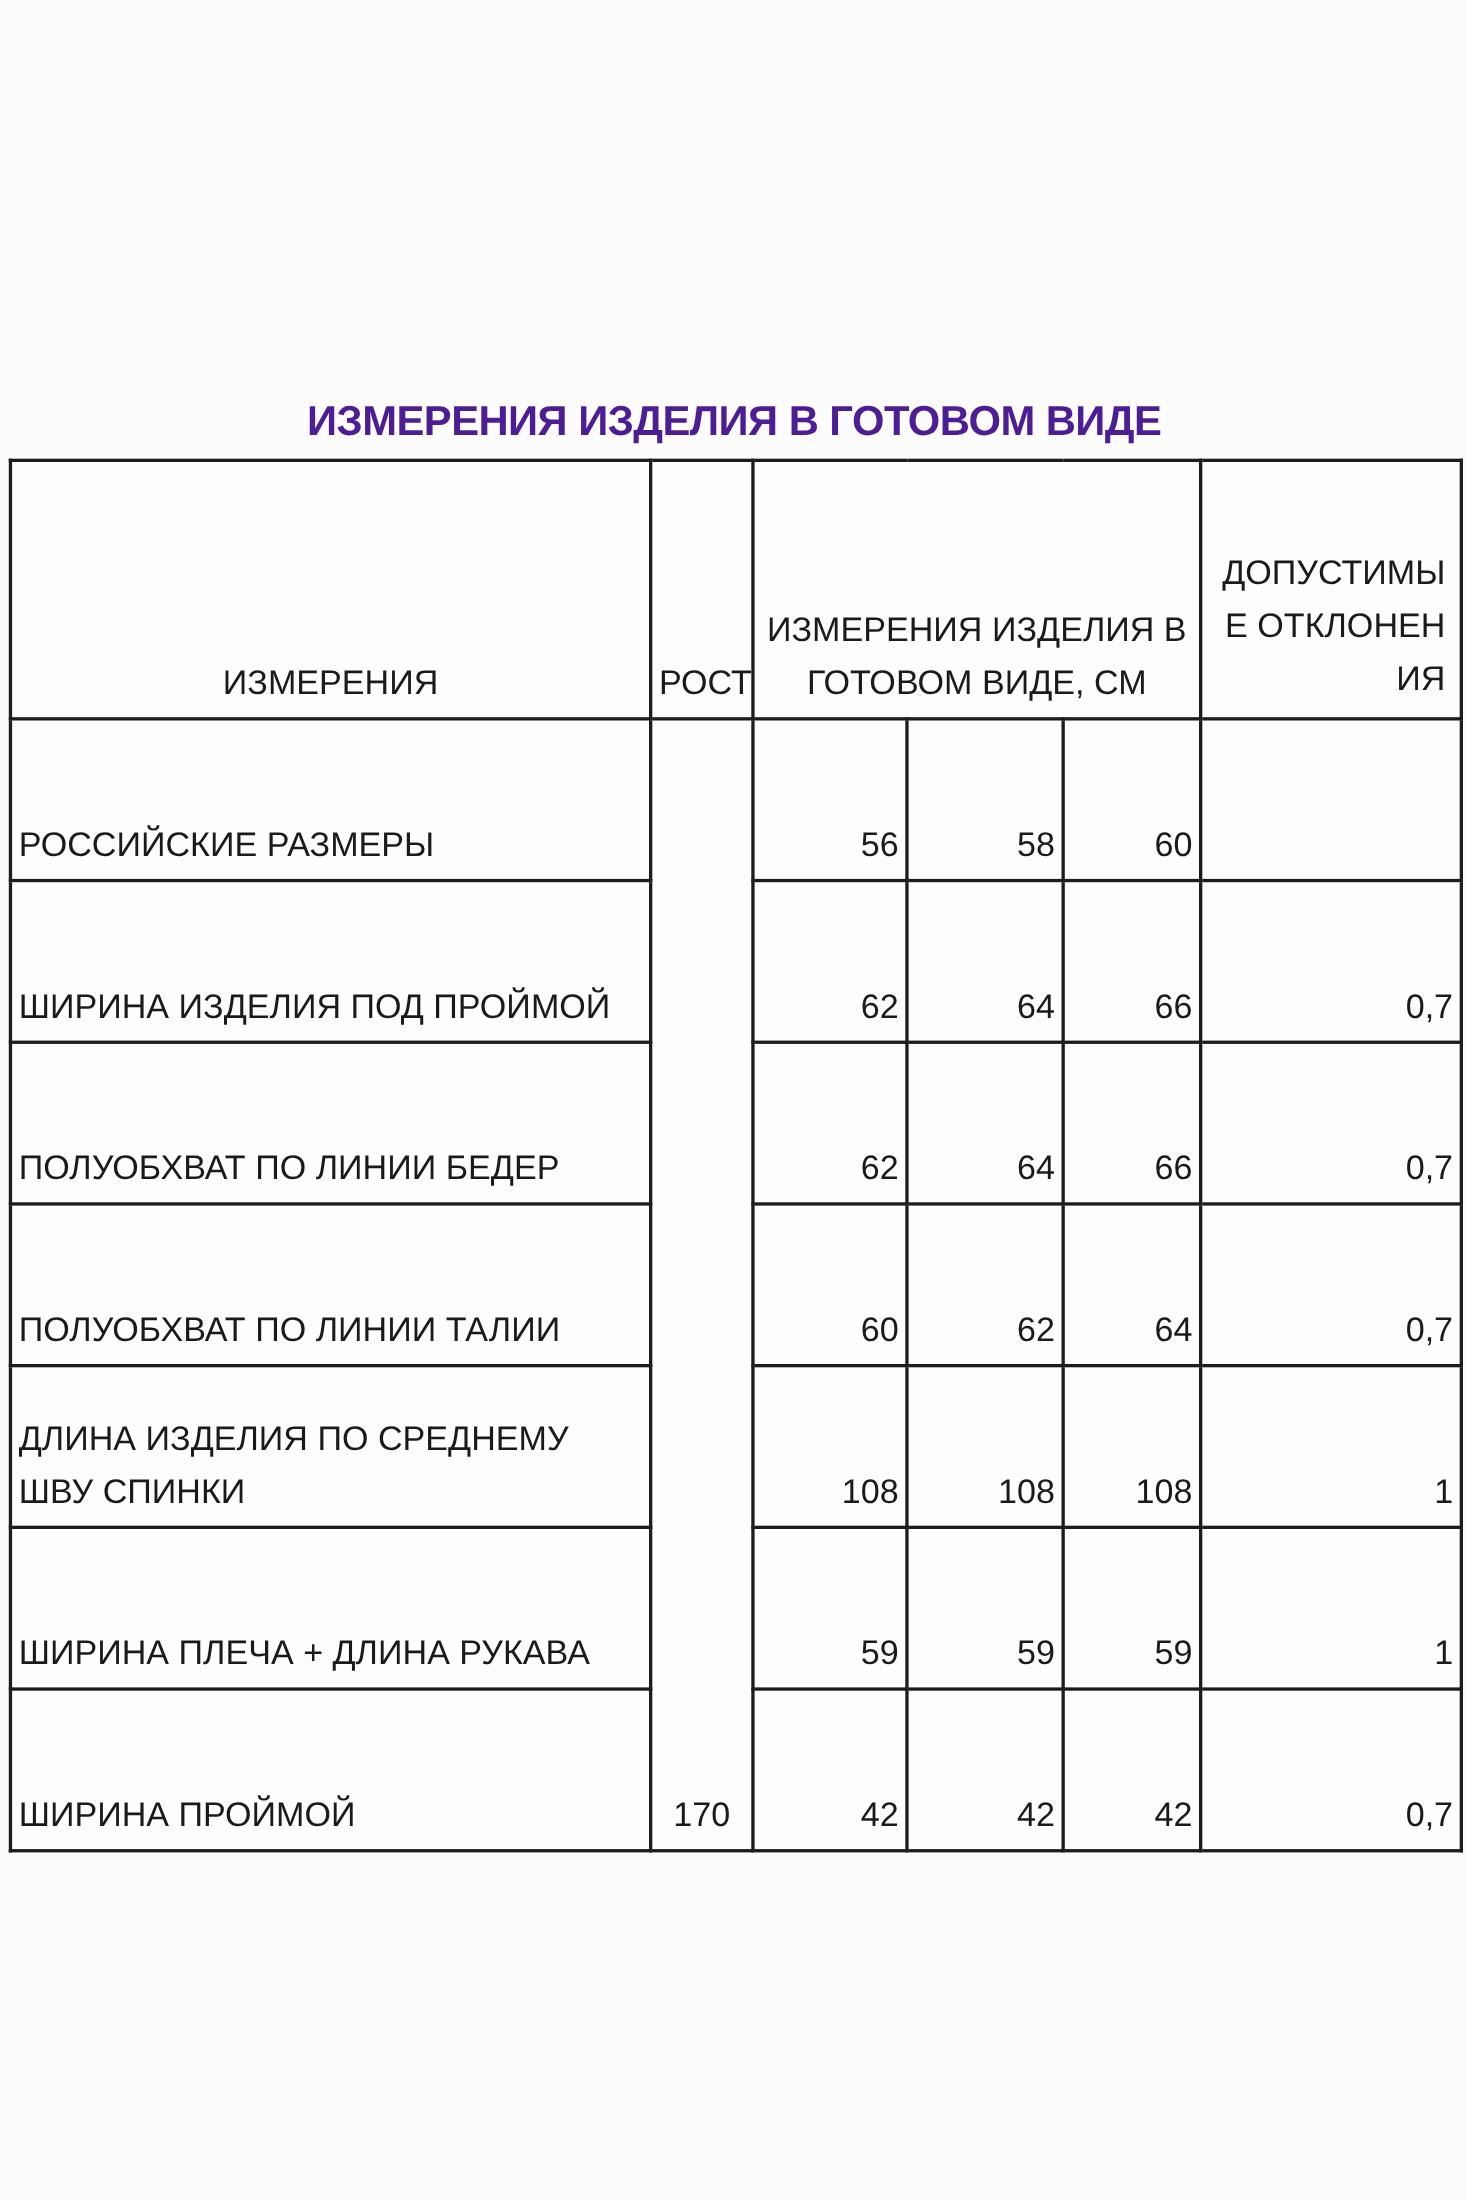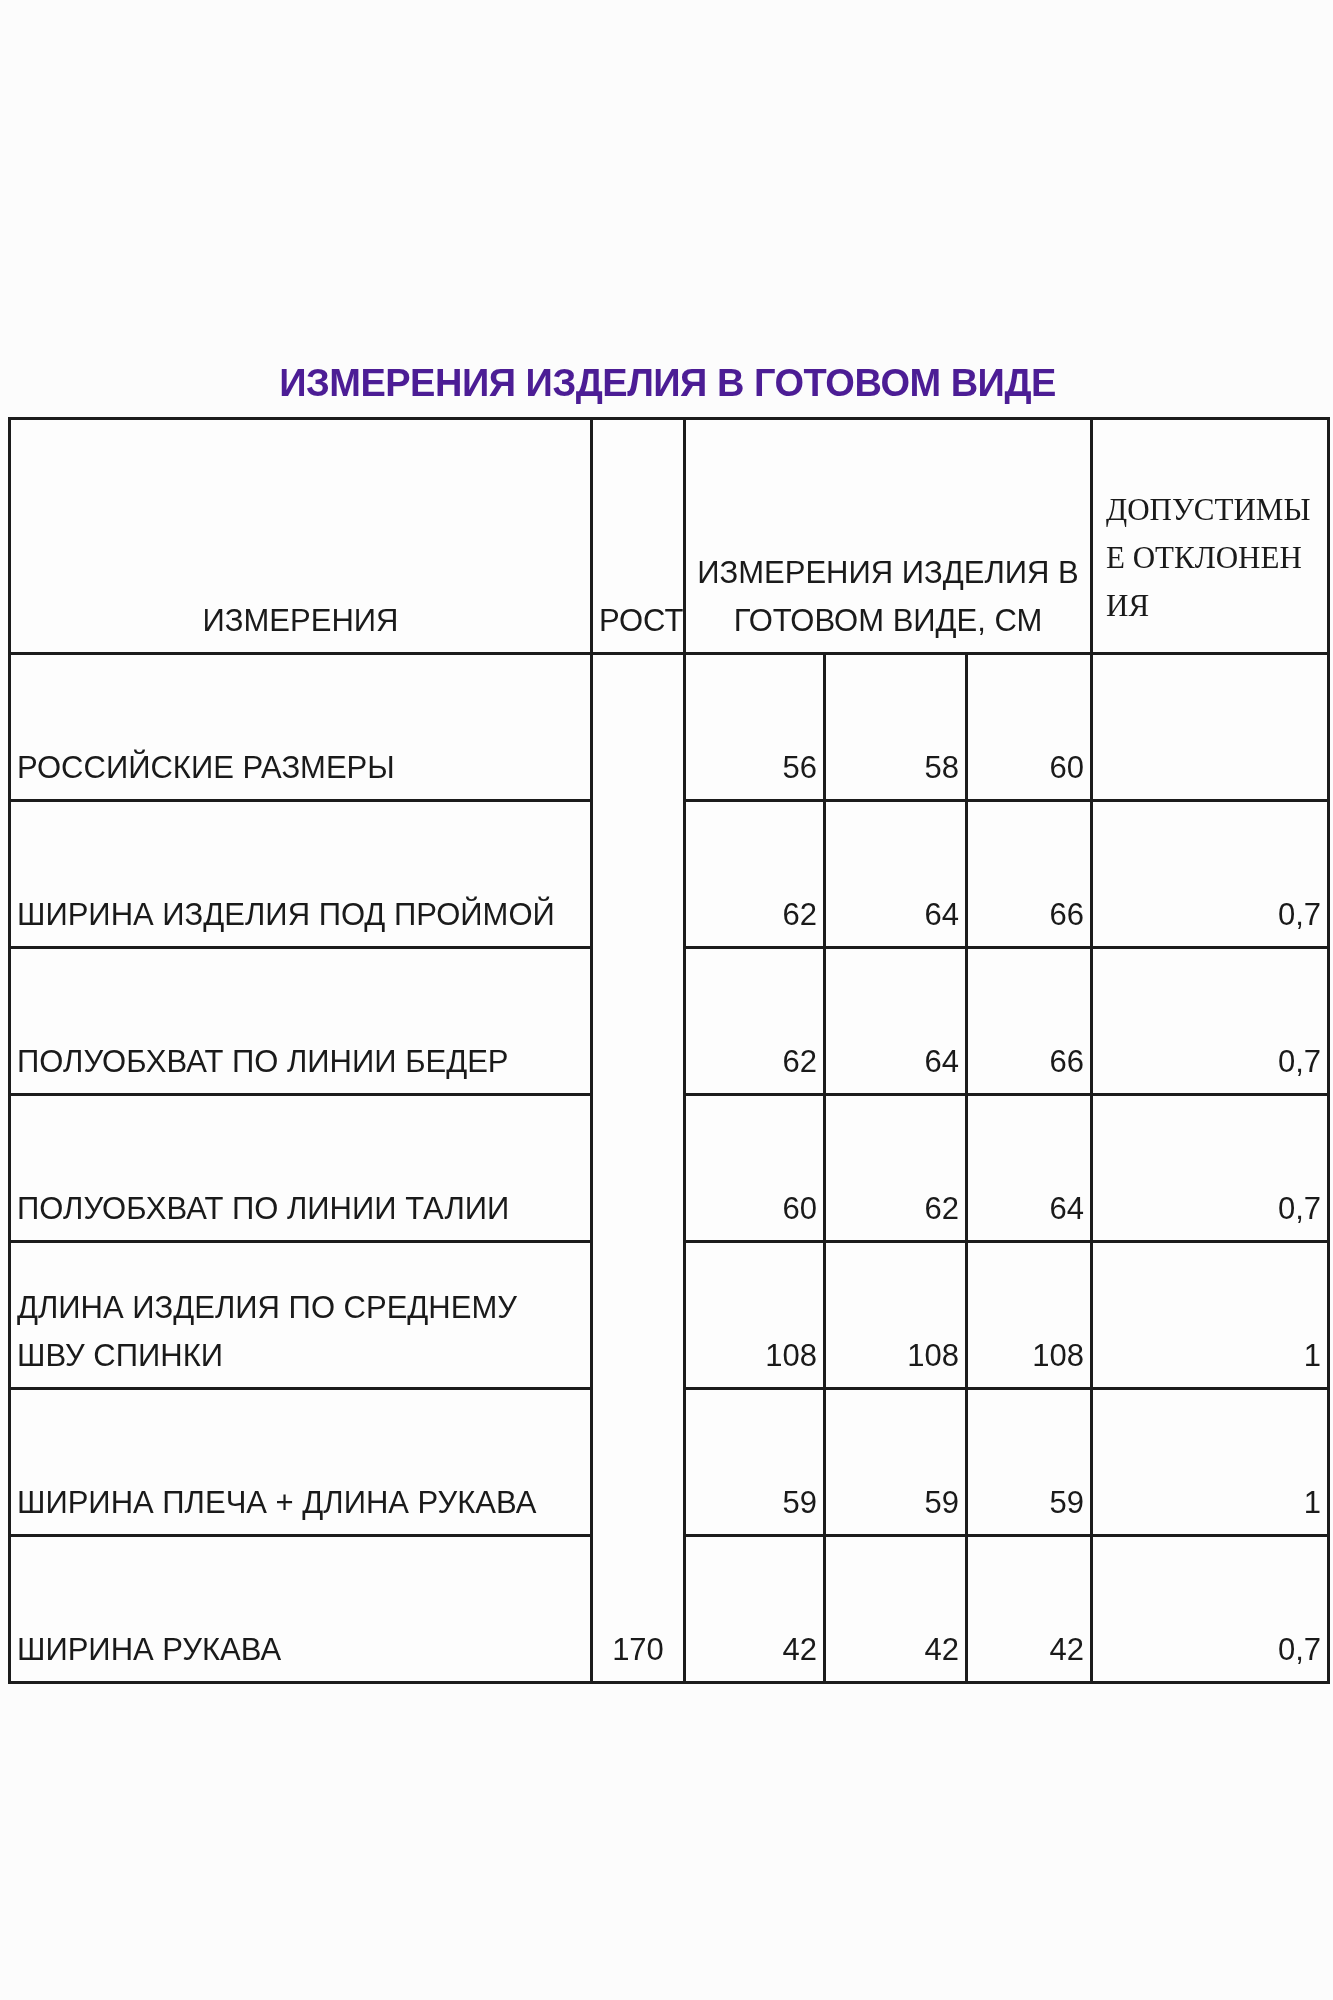--- a/index.html
+++ b/index.html
@@ -43,24 +43,23 @@
     overflow: hidden;
   }
   
   tr.hdr td { height: 225px; }
   td.h-meas   { text-align: center; }
   td.h-rost   { padding-left: 2px; padding-right: 2px; }
   td.h-fin    { text-align: center; padding-left: 18px; padding-right: 18px; }
   td.h-tol    { text-align: center; vertical-align: bottom; }
   td.h-tol .wrapbox {
     max-width: 208px;
-    margin: 15px auto;
+    margin: 4px auto;
     word-break: break-all;
-    text-align: left;
-    font-family: Liberation Serif, serif;
+    text-align: right;
   }
   
   tr.data td { height: 137px; }
   td.label  { text-align: left;  padding-left: 6px; padding-right: 4px; }
   td.num    { text-align: right; padding-right: 8px; }
   td.tol    { text-align: right; padding-right: 10px; }
   td.rost-val {
     vertical-align: top;
     text-align: center;
     padding-top: 6px;
@@ -136,21 +135,21 @@
 
     <tr class="data">
       <td class="label">ШИРИНА ПЛЕЧА + ДЛИНА РУКАВА</td>
       <td class="num">59</td>
       <td class="num">59</td>
       <td class="num">59</td>
       <td class="tol">1</td>
     </tr>
 
     <tr class="data">
-      <td class="label">ШИРИНА РУКАВА</td>
+      <td class="label">ШИРИНА ПРОЙМОЙ</td>
       <td class="num">42</td>
       <td class="num">42</td>
       <td class="num">42</td>
       <td class="tol">0,7</td>
     </tr>
   </tbody>
     </table>
 
 </div>
 

